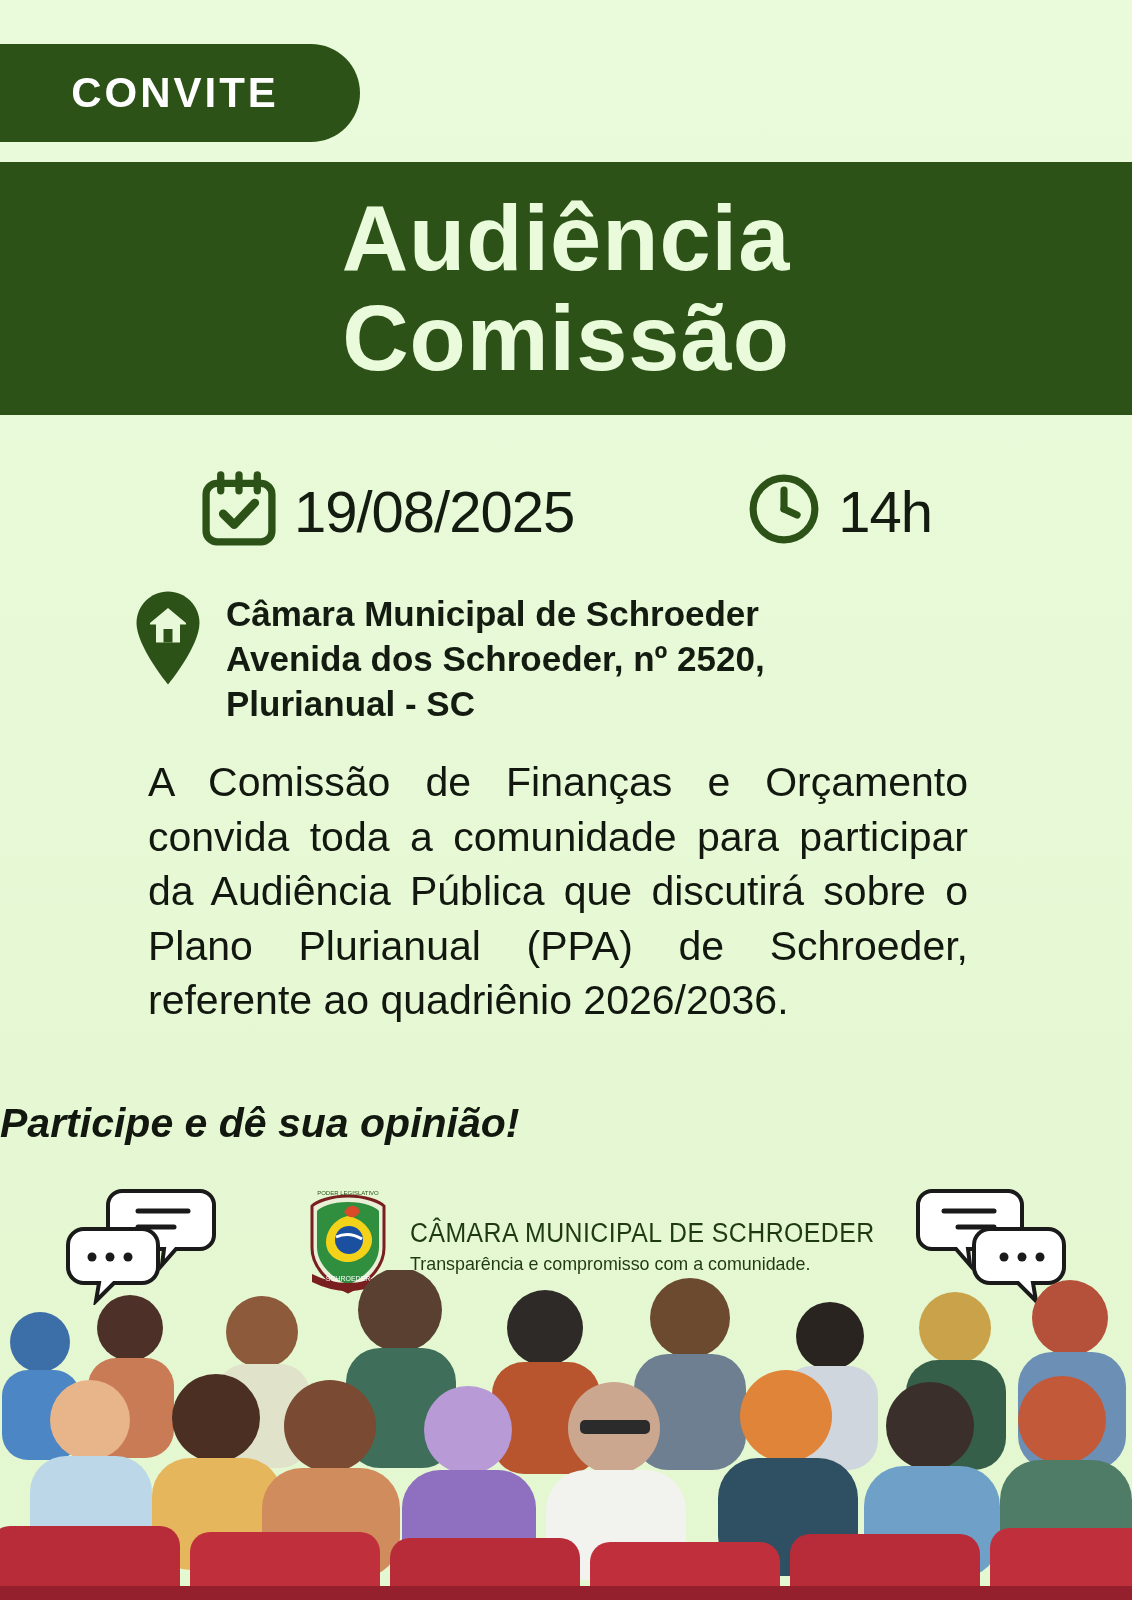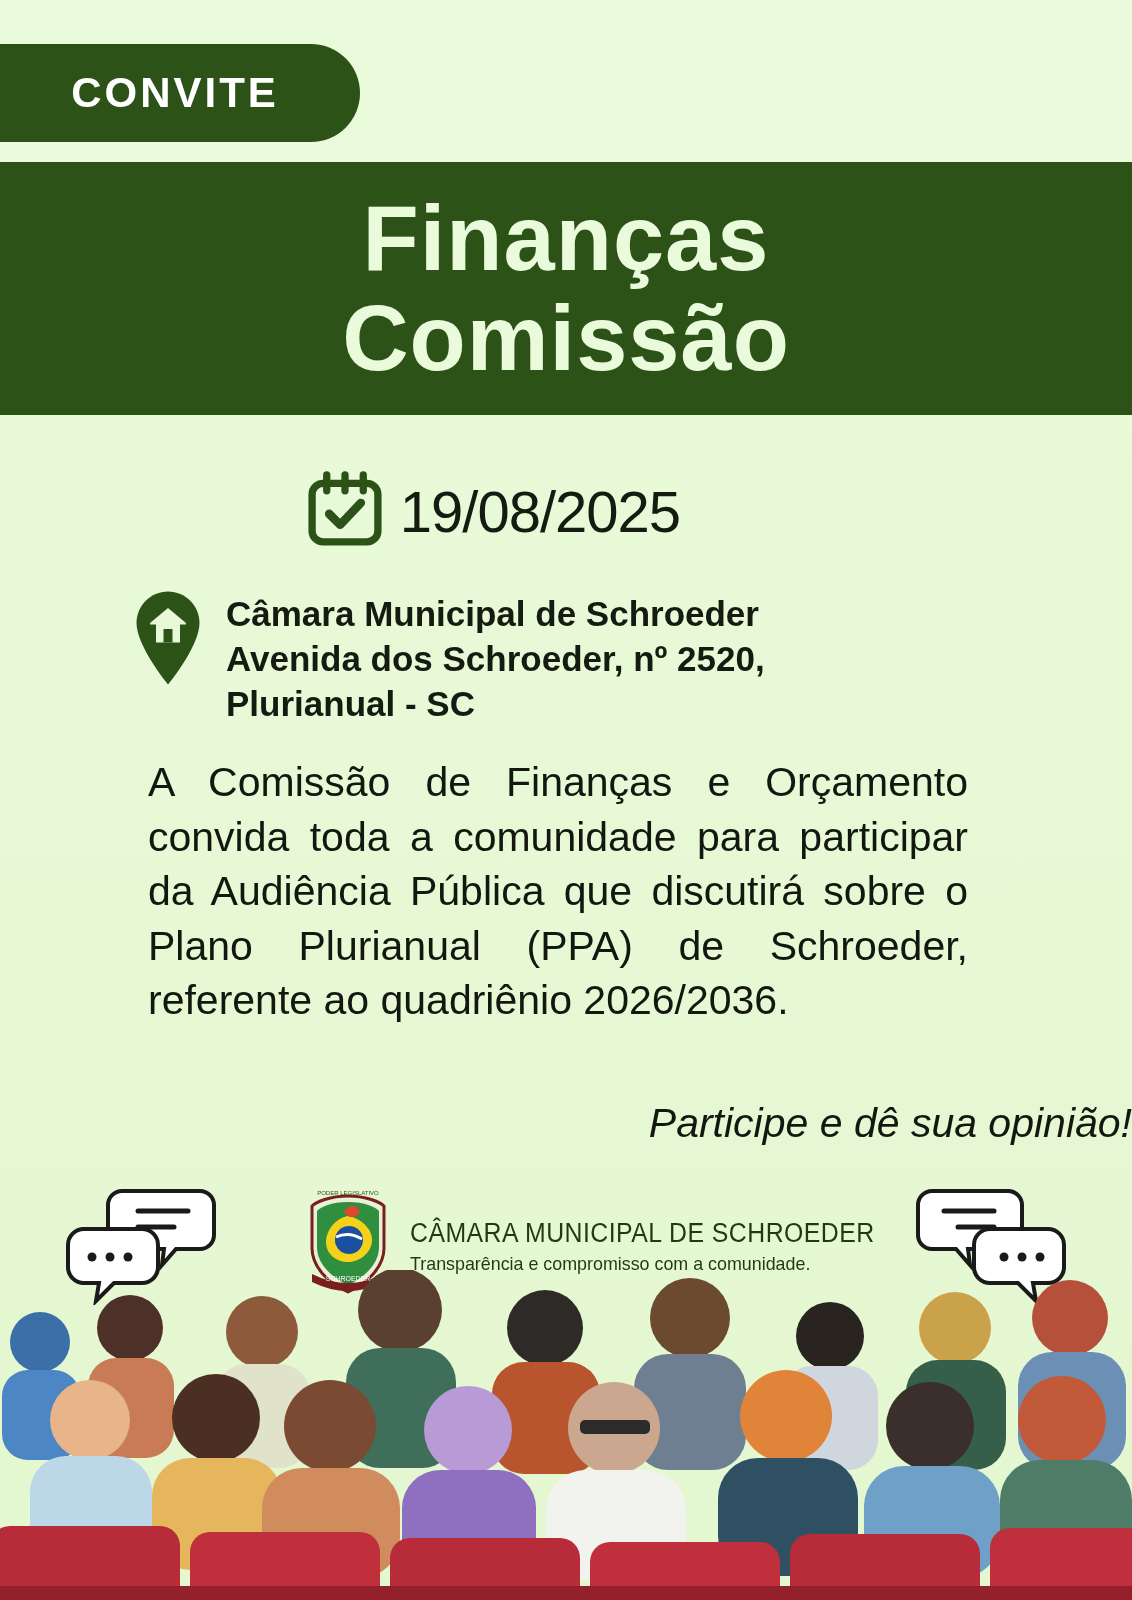--- a/index.html
+++ b/index.html
@@ -123,24 +123,24 @@
     color: #12180f;
     text-align: justify;
     text-justify: inter-word;
   }
 
   .cta-text {
     position: absolute;
     left: 0;
     top: 1100px;
     width: 1132px;
-    text-align: right;
+    text-align: left;
     font-size: 41px;
     font-style: italic;
-    font-weight: normal;
+    font-weight: bold;
     color: #12180f;
   }
 
   
   .brand {
     position: absolute;
     left: 300px;
     top: 1190px;
     width: 540px;
     display: flex;
@@ -195,38 +195,48 @@
 </head>
 <body>
 
 <div class="poster">
 
   <div class="convite-pill">
     <span>CONVITE</span>
   </div>
 
   <div class="title-band">
-    <div class="title-line">Finanças</div>
+    <div class="title-line">Audiência</div>
     <div class="title-line">Comissão</div>
   </div>
 
   <div class="datetime-row">
     <div class="dt-group">
       <span class="icon-cal">
         <svg width="78" height="78" viewBox="0 0 64 64" aria-hidden="true">
           <rect x="5" y="11" width="54" height="48" rx="9" fill="none" stroke="#2c5217" stroke-width="6"></rect>
           <line x1="17" y1="4" x2="17" y2="17" stroke="#2c5217" stroke-width="6" stroke-linecap="round"></line>
           <line x1="32" y1="4" x2="32" y2="17" stroke="#2c5217" stroke-width="6" stroke-linecap="round"></line>
           <line x1="47" y1="4" x2="47" y2="17" stroke="#2c5217" stroke-width="6" stroke-linecap="round"></line>
           <polyline points="19,36 28,45 45,27" fill="none" stroke="#2c5217" stroke-width="7" stroke-linecap="round" stroke-linejoin="round"></polyline>
         </svg>
       </span>
       <span class="dt-text">19/08/2025</span>
     </div>
     <div class="spacer-dt"></div>
+    <div class="dt-group">
+      <span class="icon-clock">
+        <svg width="76" height="76" viewBox="0 0 64 64" aria-hidden="true">
+          <circle cx="32" cy="32" r="26" fill="none" stroke="#2c5217" stroke-width="6"></circle>
+          <line x1="32" y1="32" x2="32" y2="16" stroke="#2c5217" stroke-width="6" stroke-linecap="round"></line>
+          <line x1="32" y1="32" x2="43" y2="37" stroke="#2c5217" stroke-width="6" stroke-linecap="round"></line>
+        </svg>
+      </span>
+      <span class="dt-text">14h</span>
+    </div>
   </div>
 
   <div class="address-block">
     <span>
       <svg width="72" height="100" viewBox="0 0 48 66" aria-hidden="true">
         <path d="M24 2C12.4 2 3 11.4 3 23c0 15.5 21 41 21 41s21-25.5 21-41C45 11.4 35.6 2 24 2z" fill="#2c5217"></path>
         <path d="M24 13l12 10v1h-4v12H16V24h-4v-1z" fill="#e8f9d9"></path>
         <rect x="21" y="27" width="6" height="9" fill="#2c5217"></rect>
       </svg>
     </span>

